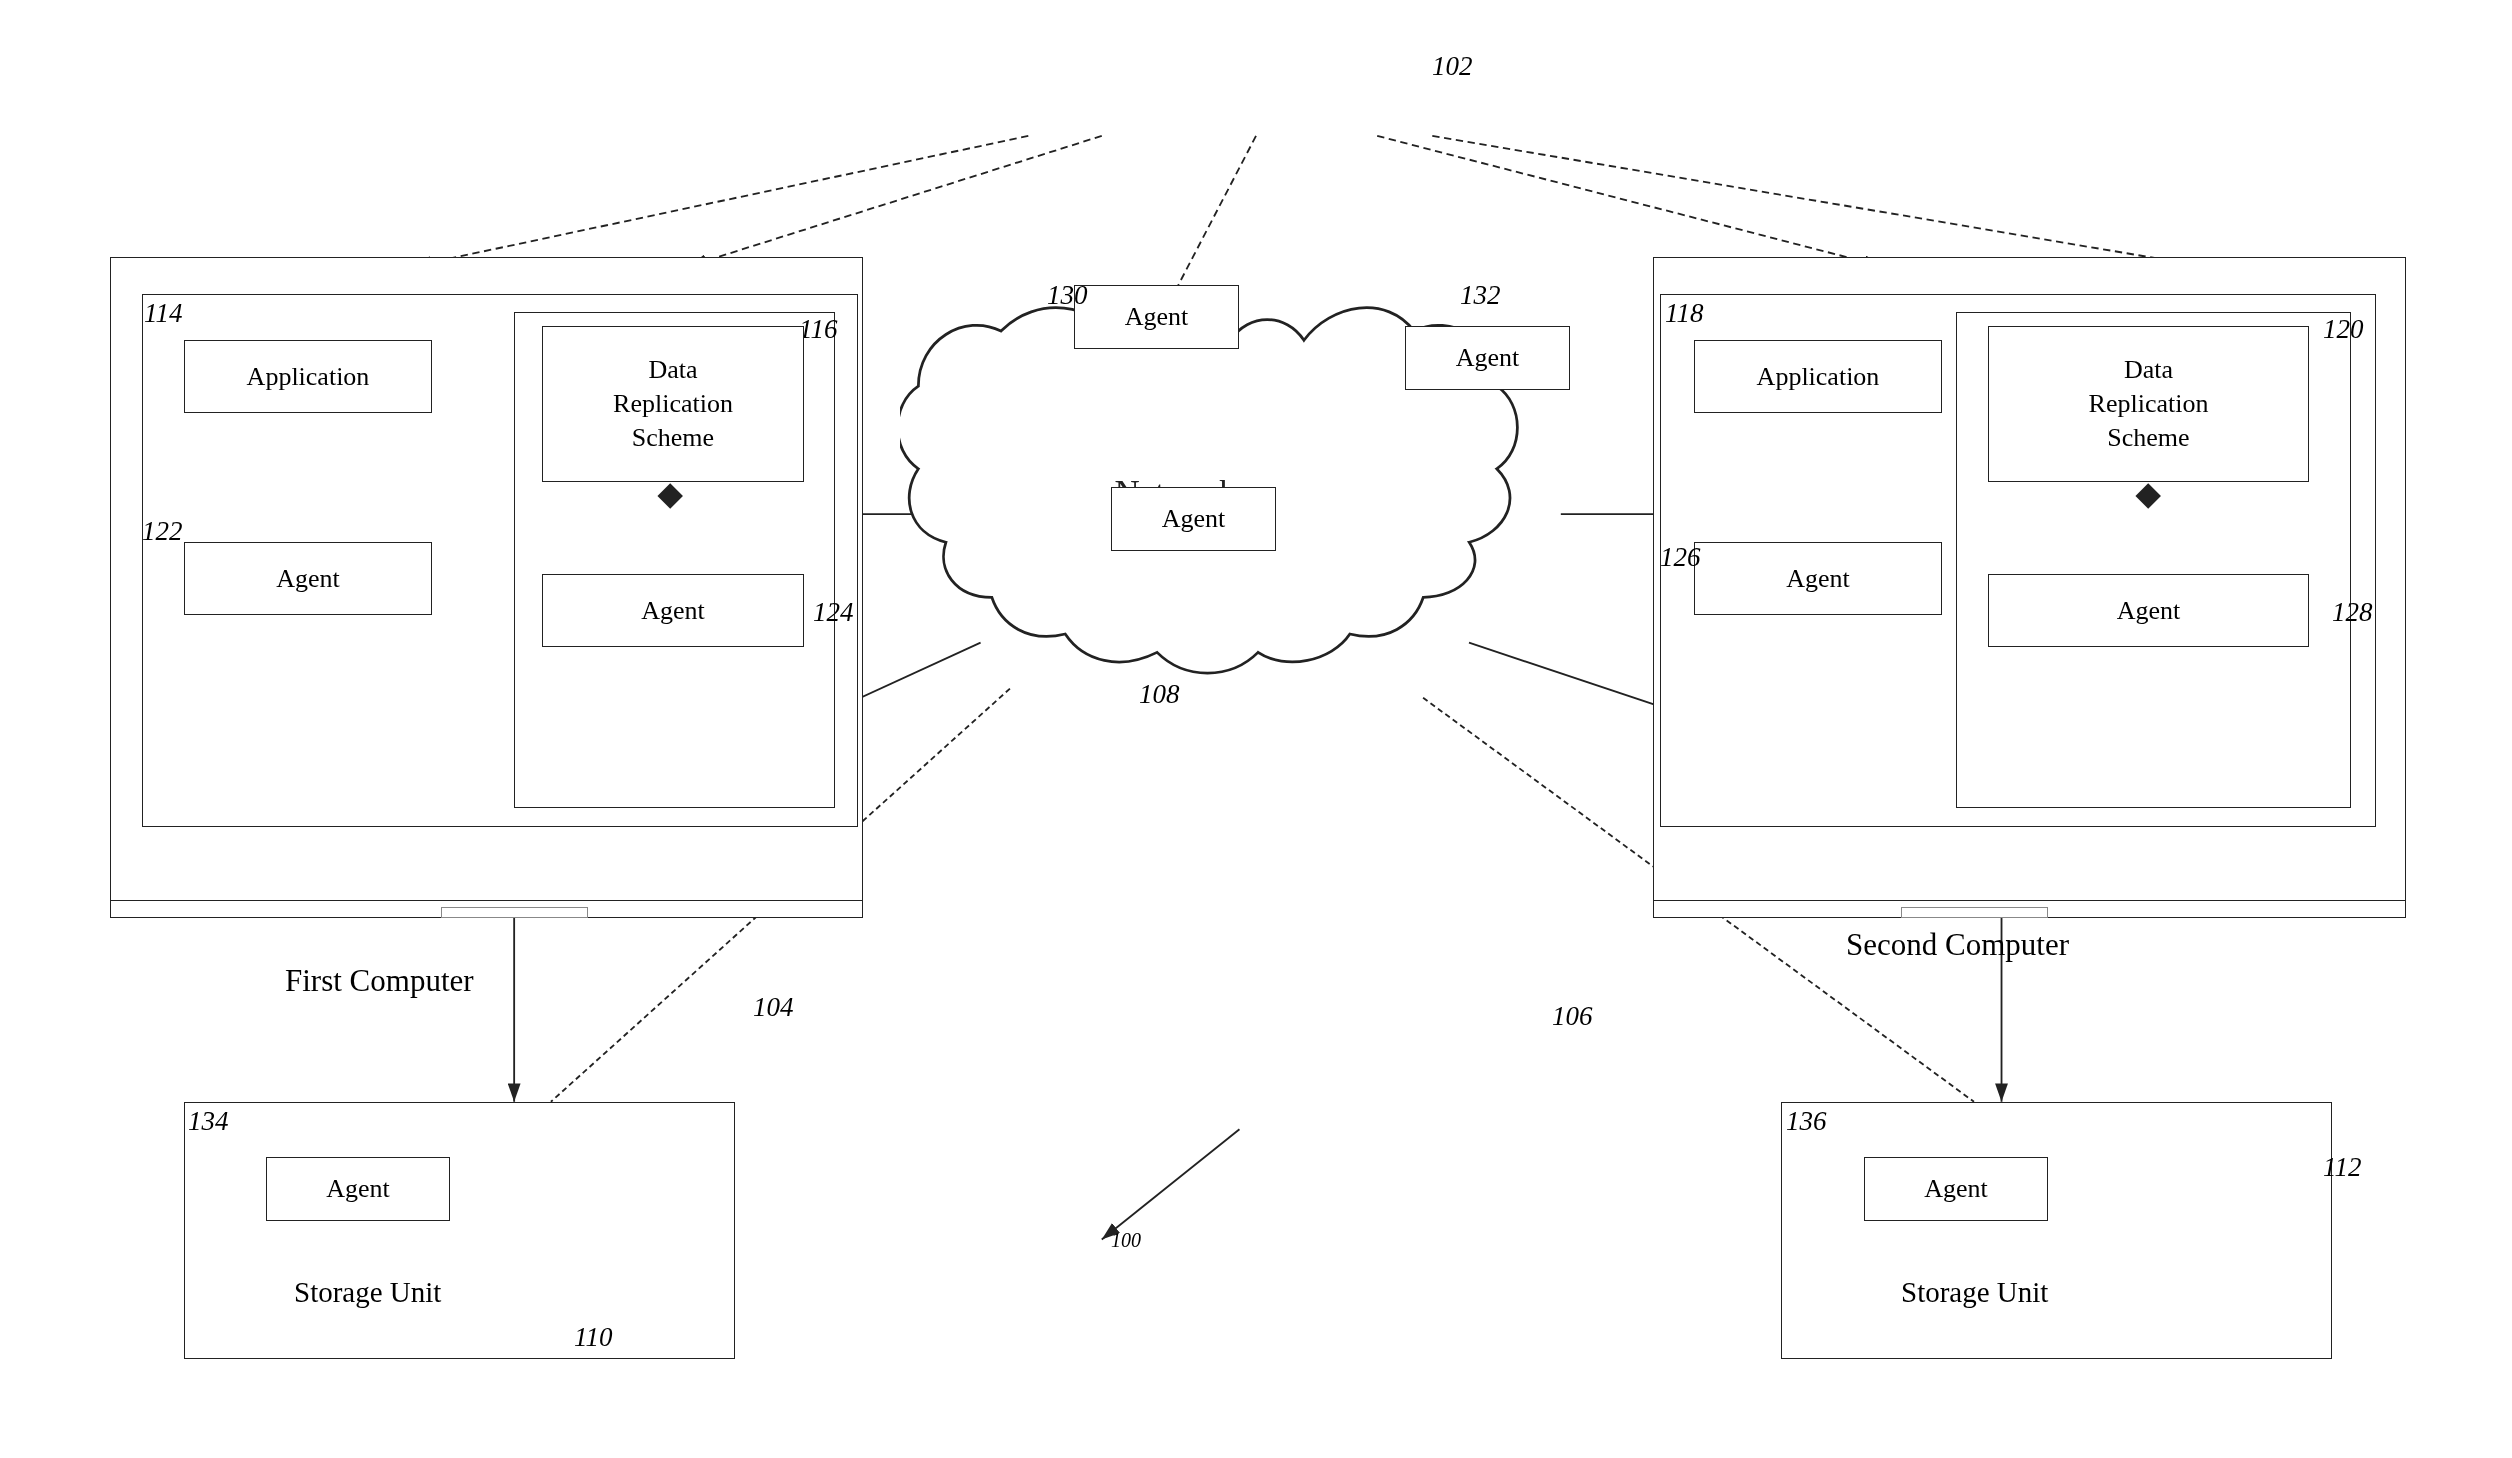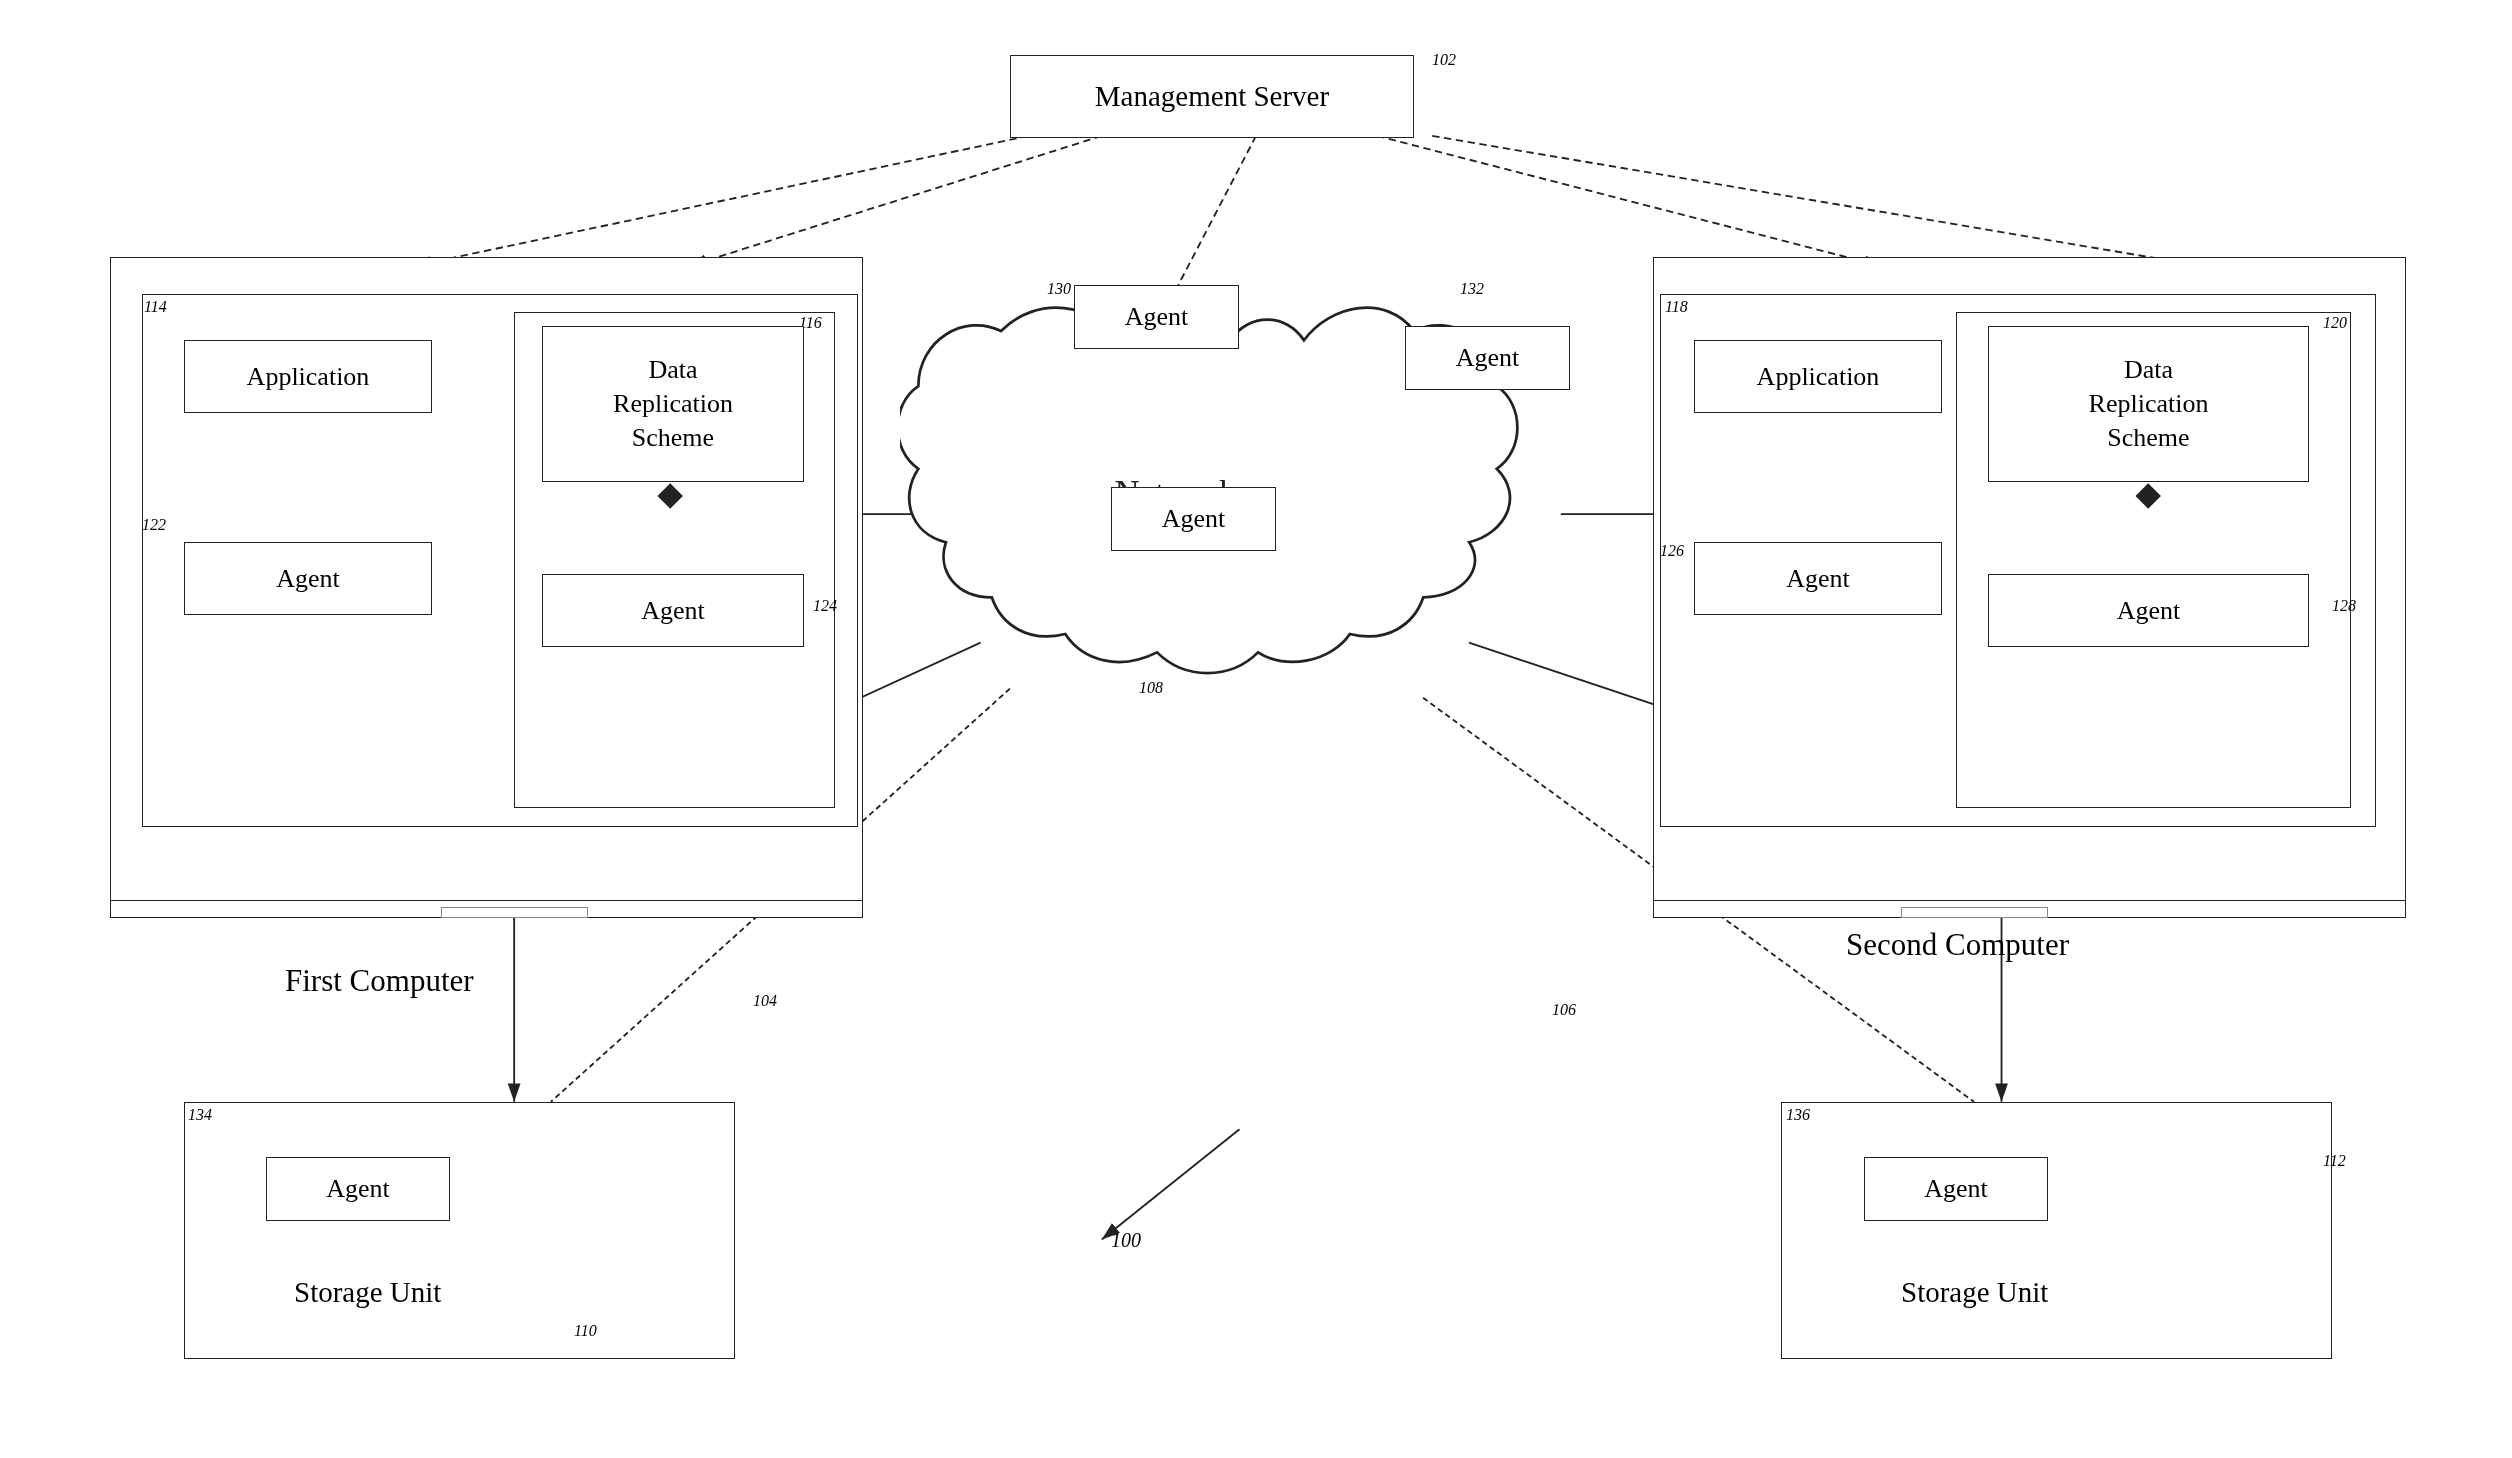--- a/index.html
+++ b/index.html
@@ -29,21 +29,21 @@
       text-align: center;
     }
     .box-label {
       position: absolute;
       font-size: 26px;
       text-align: center;
       background: transparent;
     }
     .ref-num {
       position: absolute;
-      font-size: 16px;
+      font-size: 27px;
       font-style: italic;
     }
     
     svg.overlay {
       position: absolute;
       top: 0; left: 0;
       width: 2512px;
       height: 1458px;
       pointer-events: none;
     }
@@ -97,23 +97,20 @@
     <line x1="720" y1="555" x2="720" y2="620" stroke="#222" stroke-width="2"></line>
 
     <line x1="2310" y1="555" x2="2310" y2="620" stroke="#222" stroke-width="2"></line>
 
     <line x1="850" y1="560" x2="1068" y2="560" stroke="#222" stroke-width="2"></line>
 
     <line x1="2180" y1="560" x2="1700" y2="560" stroke="#222" stroke-width="2"></line>
 
   </svg>
 
-  <div class="box" style="left:1010px; top:55px; width:404px; height:83px; font-size:29px;">
-    <span>Management Server</span>
-  </div>
   <span class="ref-num" style="left:1432px; top:51px;">102</span>
 
   <div class="box" style="left:110px; top:257px; width:753px; height:661px; border:1.8px solid #222; border-bottom:none;">
   </div>
 
   <div style="position:absolute; left:110px; top:900px; width:753px; height:18.4px; border:1.8px solid #222; background:#fff;"></div>
 
   <div style="position:absolute; left:441px; top:907px; width:147px; height:11px; border:1.4px solid #888; background:#fff;"></div>
 
   <span class="box-label" style="left:285px; top:927px; font-size:31px;margin-top:36px;">First Computer</span>

